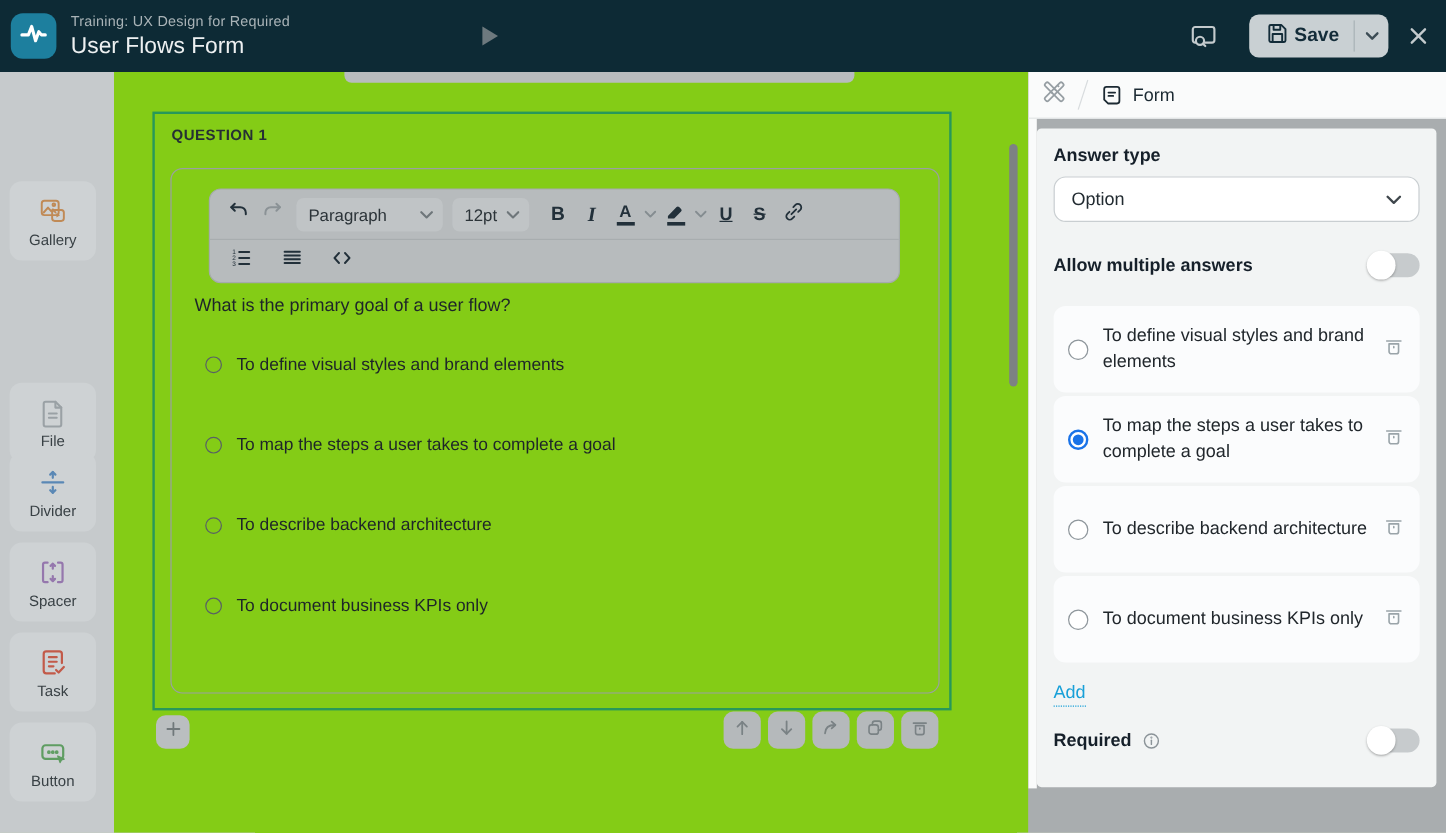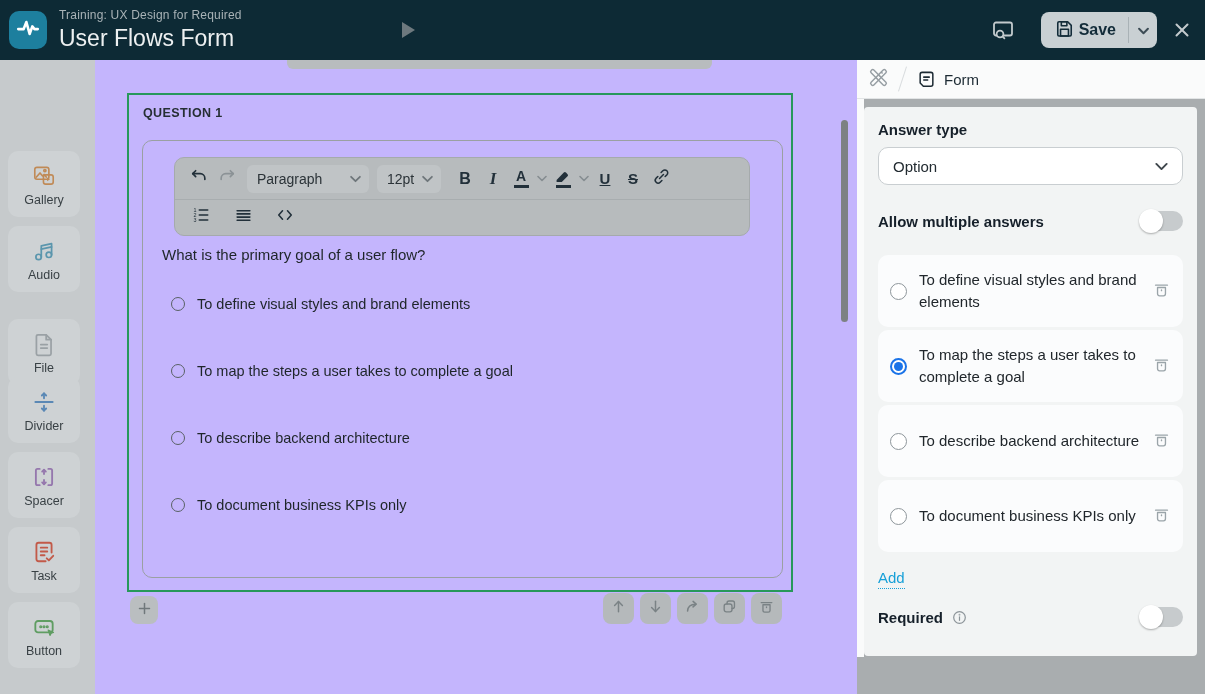--- a/index.html
+++ b/index.html
@@ -5,40 +5,40 @@
   * { margin:0; padding:0; box-sizing:border-box; }
   html,body { width:1205px; height:694px; overflow:hidden; }
   body { font-family:"Liberation Sans", sans-serif; }
   #app { position:relative; width:1205px; height:694px; background:#aeb1b3; }
 
   
   .header { position:absolute; left:0; top:0; width:1205px; height:60px; background:#0d2a35; display:flex; align-items:center; z-index:30; }
   .logo { width:38px; height:38px; border-radius:10px; background:#1d7f9e; margin-left:9px; display:flex; align-items:center; justify-content:center; flex:none; }
   .htitles { margin-left:12px; }
   .htitles .sub { font-size:12px; color:#a9b3b7; letter-spacing:.2px; }
-  .htitles .main { font-size:23px; font-weight:500; color:#edf0f1; margin-top:3px; }
+  .htitles .main { font-size:19px; font-weight:500; color:#edf0f1; margin-top:3px; }
   .play-btn { margin-left:160px; width:0; height:0; border-left:13px solid #6d797e; border-top:8px solid transparent; border-bottom:8px solid transparent; cursor:pointer; }
   .hspacer { flex:1; }
   .preview-btn { width:24px; height:24px; color:#c3cacd; margin-right:26px; cursor:pointer; }
   .save-split { height:36px; background:#c9d0d3; border-radius:8px; display:flex; align-items:stretch; margin-right:14px; cursor:pointer; }
   .save-main { display:flex; align-items:center; padding:0 12px 0 14px; color:#132c39; font-size:16px; font-weight:700; }
   .save-main svg { margin-right:5px; }
   .save-divider { width:1px; background:#a9b2b6; margin:5px 0; }
   .save-caret { width:28px; display:flex; align-items:center; justify-content:center; color:#3c4c55; }
   .close-btn { width:22px; height:22px; color:#c3cacd; margin-right:12px; cursor:pointer; }
 
   
   .sidebar { position:absolute; left:0; top:60px; width:95px; height:634px; background:#c6cacc; z-index:5; }
   .tile { position:absolute; left:8px; width:72px; height:66px; background:#ced2d4; border-radius:10px; display:flex; flex-direction:column; align-items:center; justify-content:center; cursor:pointer; }
   .tile .t-icon { height:30px; display:flex; align-items:center; justify-content:center; }
   .tile .t-label { font-size:12.5px; color:#394145; margin-top:2px; }
   .glyph-aa { font-size:20px; font-weight:600; letter-spacing:.5px; }
 
   
-  .canvas { position:absolute; left:95px; top:60px; width:762px; height:634px; background:#c4b5fd; }
+  .canvas { position:absolute; left:95px; top:60px; width:762px; height:634px; background:#84cc16; }
   .prev-block-edge { position:absolute; left:192px; top:0; width:425px; height:9px; background:#b8bcbe; border-radius:0 0 6px 6px; }
   .qblock { position:absolute; left:32px; top:33px; width:666px; height:499px; border:2px solid #27985a; }
   .qlabel { position:absolute; left:14px; top:11px; font-size:12.5px; font-weight:700; letter-spacing:.4px; color:#262f34; }
   .editor-box { position:absolute; left:13px; top:45px; width:641px; height:438px; border:1px solid #9aa0a2; border-radius:10px;padding-left:16px; }
   .rtb { position:absolute; left:31px; top:16px; width:576px; height:79px; border:1px solid #a5aaac; border-radius:10px; background:#b7bbbd; }
   .rtb-row1 { height:42px; display:flex; align-items:center; padding:0 10px; border-bottom:1px solid #a8adaf; }
   .rtb-row2 { height:34px; display:flex; align-items:center; padding:0 12px; gap:14px; }
   .tb-btn { width:28px; height:28px; display:flex; align-items:center; justify-content:center; color:#22303a; cursor:pointer; flex:none; }
   .tb-btn.disabled { color:#8b9296; }
   .tb-select { height:28px; background:#c0c4c6; border-radius:6px; display:flex; align-items:center; padding:0 8px 0 10px; font-size:14px; color:#2b3338; cursor:pointer; flex:none; }
@@ -158,31 +158,20 @@
             <rect x="3.5" y="4" width="13" height="11" rx="2"></rect>
             <circle cx="12.8" cy="7" r="1"></circle>
             <path d="M5 13 l3.3 -3.8 2.4 2.8 1.4 -1.4 2 2.4"></path>
             <rect x="11.5" y="11" width="9" height="8.5" rx="2"></rect>
             <path d="M14.8 13.4 l2.8 1.7 -2.8 1.7 z" fill="currentColor" stroke="none"></path>
           </svg>
       </div>
       <div class="t-label">Gallery</div>
     </div>
 
-    <div class="tile" style="top:166px">
-      <div class="t-icon" style="color:#5b96ad">
-        <svg width="26" height="26" viewBox="0 0 24 24" fill="none" stroke="currentColor" stroke-width="1.6" stroke-linecap="round" stroke-linejoin="round">
-            <circle cx="7" cy="17.5" r="2.5"></circle>
-            <circle cx="16.5" cy="15.5" r="2.5"></circle>
-            <path d="M9.5 17.5 V7.2 L19 5.2 V15.5"></path>
-            <path d="M9.5 10.2 L19 8.2"></path>
-          </svg>
-      </div>
-      <div class="t-label">Audio</div>
-    </div>
 
     <div class="tile" style="top:259px">
       <div class="t-icon" style="color:#9aa1a5">
         <svg width="26" height="26" viewBox="0 0 24 24" fill="none" stroke="currentColor" stroke-width="1.6" stroke-linecap="round" stroke-linejoin="round">
             <path d="M6.5 3.5 h7.5 l4.5 4.5 v13 a1.5 1.5 0 0 1 -1.5 1.5 h-10.5 a1.5 1.5 0 0 1 -1.5 -1.5 v-16 a1.5 1.5 0 0 1 1.5 -1.5 z"></path>
             <path d="M14 3.5 v4.5 h4.5"></path>
             <line x1="9" y1="12.5" x2="15" y2="12.5"></line>
             <line x1="9" y1="15.8" x2="15" y2="15.8"></line>
           </svg>
       </div>

